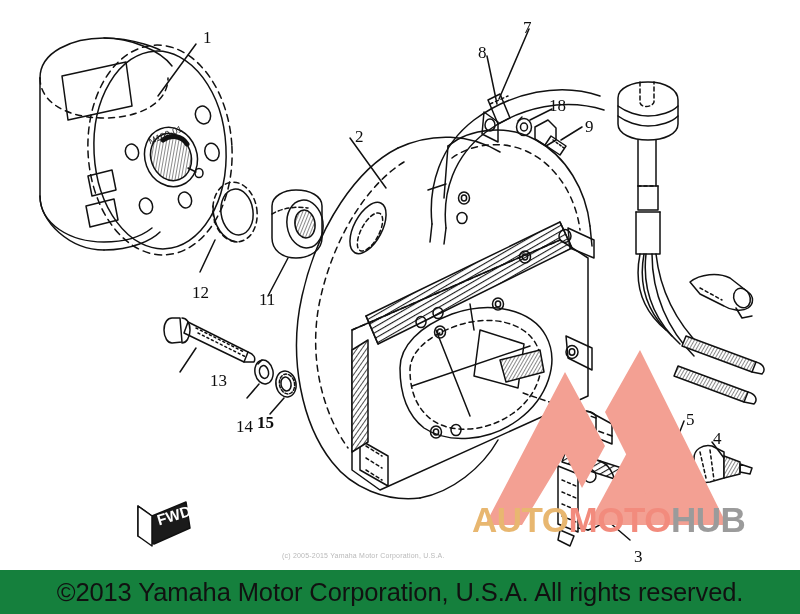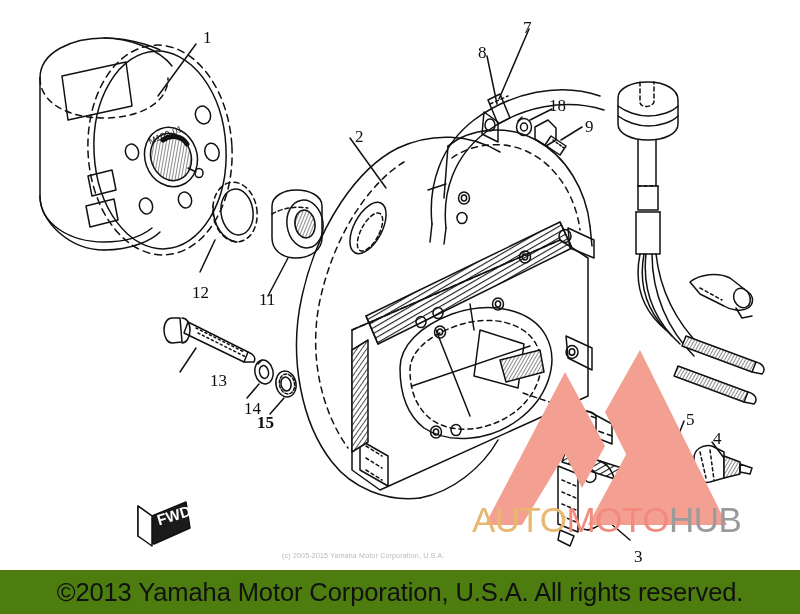--- a/index.html
+++ b/index.html
@@ -38,21 +38,21 @@
     height: 220px;
     pointer-events: none;
   }
   #watermark svg { display:block; width:330px; height:180px; }
   .wm-text {
     position: absolute;
     left: 2px;
     top: 152px;
     width: 326px;
     font-family: "Liberation Sans", sans-serif;
-    font-weight: normal;
+    font-weight: bold;
     font-size: 35px;
     letter-spacing: -0.5px;
     white-space: nowrap;
     line-height: 1;
   }
   .wm-auto { color: #e8b770; }
   .wm-moto { color: #f28b7d; }
   .wm-hub  { color: #9b9b9b; }
 
   
@@ -67,21 +67,21 @@
     letter-spacing: 0.2px;
   }
 
   
   #copyright-bar {
     position: absolute;
     left: 0;
     top: 570px;
     width: 800px;
     height: 44px;
-    background: #4d7c0f;
+    background: #15803d;
     display: flex;
     align-items: center;
     justify-content: center;
   }
   #copyright-text {
     font-family: "Liberation Sans", sans-serif;
     font-size: 25.5px;
     color: #111111;
     white-space: nowrap;
     letter-spacing: -0.1px;
@@ -423,21 +423,21 @@
   <div class="callout" style="left:713px; top:430px;">4</div>
   <div class="callout" style="left:686px; top:411px;">5</div>
   <div class="callout" style="left:646px; top:393px;">6</div>
   <div class="callout" style="left:523px; top:19px;">7</div>
   <div class="callout" style="left:478px; top:44px;">8</div>
   <div class="callout" style="left:585px; top:118px;">9</div>
   <div class="callout" style="left:549px; top:97px;">18</div>
   <div class="callout" style="left:259px; top:291px;">11</div>
   <div class="callout" style="left:192px; top:284px;">12</div>
   <div class="callout" style="left:183px; top:372px;margin-left:27px;">13</div>
-  <div class="callout" style="left:236px; top:400px;margin-left:8px;">14</div>
+  <div class="callout" style="left:236px; top:418px;">14</div>
   <div class="callout" style="left:257px; top:414px;font-weight:bold;">15</div>
 
   <div id="micro-copyright">(c) 2005-2015 Yamaha Motor Corporation, U.S.A.</div>
 
   <div id="watermark">
     <svg viewBox="0 0 330 180" xmlns="http://www.w3.org/2000/svg">
       <g fill="#f3a093">
         <path d="M15 175 L95 22 L135 96 L112 138 L95 104 L52 175 Z"></path>
         <path d="M118 175 L165 88 L212 175 Z"></path>
         <path d="M140 62 L175 0 L262 175 L196 175 L175 132 Z" transform="translate(-5,0)"></path>

